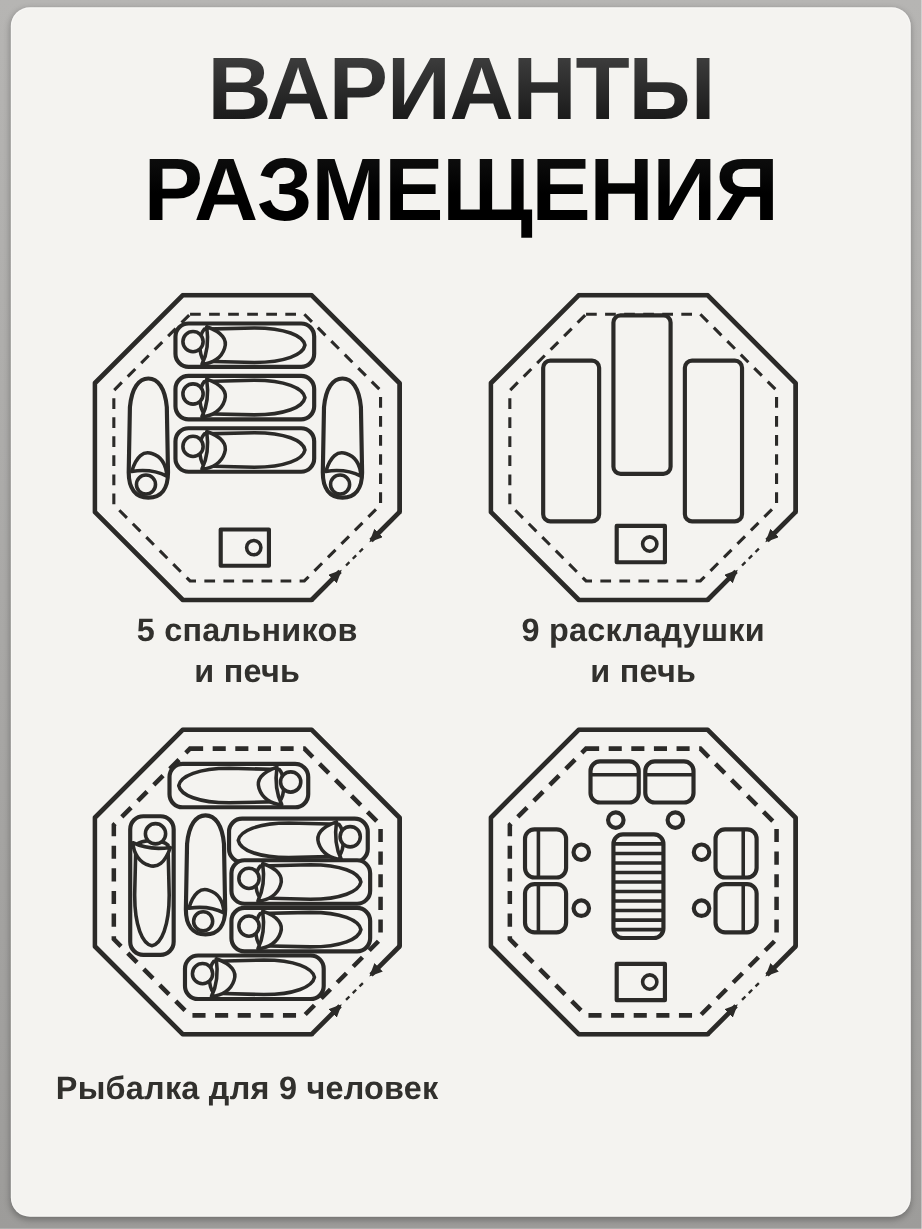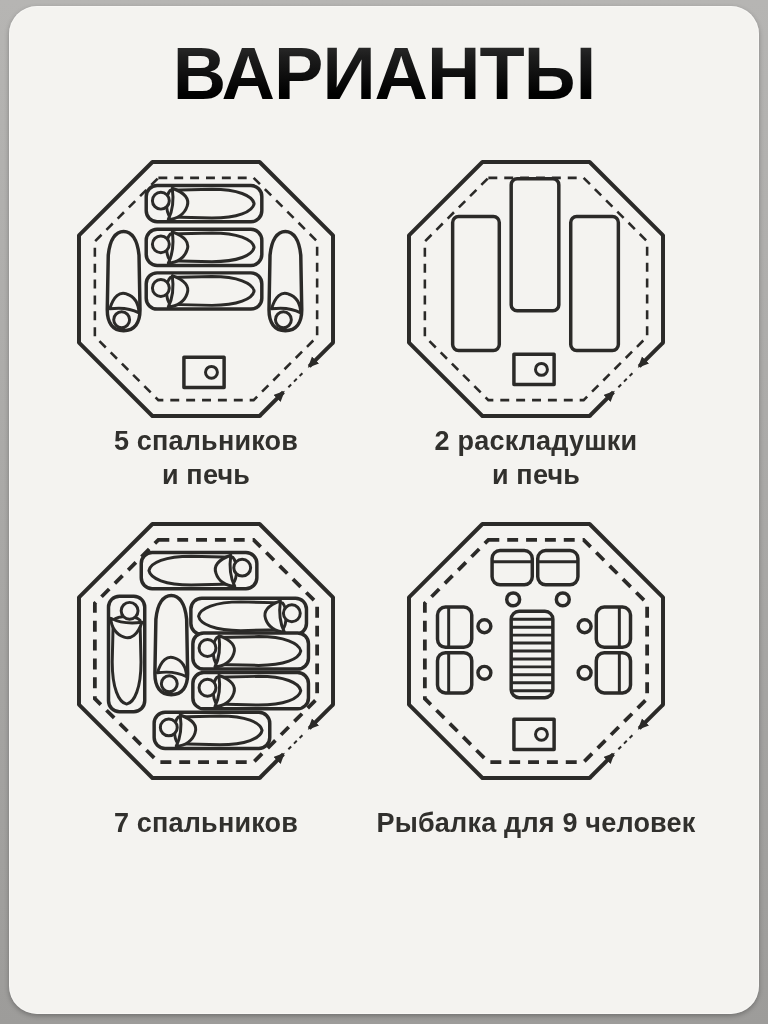--- a/index.html
+++ b/index.html
@@ -8,21 +8,21 @@
   }
   *{margin:0;padding:0;box-sizing:border-box;}
   html,body{width:768px;height:1024px;}
   body{
     font-family:"Liberation Sans","DejaVu Sans",sans-serif;
     background:linear-gradient(180deg,var(--bg-top),var(--bg-bot));
     overflow:hidden;
   }
   .card{
     position:absolute; left:9px; top:6px; width:750px; height:1008px;
-    background:var(--card); border-radius:28px;
+    background:var(--card); border-radius:16px;
     box-shadow:0 2px 5px rgba(0,0,0,.28), inset 0 0 0 1px rgba(255,255,255,.35);
   }
   .title{
     padding-top:26px; text-align:center;
     font-size:74px; line-height:84px; font-weight:800; letter-spacing:-1px;
     color:#141414;
   }
   .title span{display:block;}
   @supports ((-webkit-background-clip:text) or (background-clip:text)){
     .title{
@@ -93,20 +93,21 @@
       <rect class="shape w35" x="1.75" y="1.75" width="40.5" height="30.5"></rect>
       <circle class="shape w3" cx="29.5" cy="17" r="6"></circle>
     </g>
   </defs>
 </svg>
 
 <div class="card">
 
   <h1 class="title">
     <span>ВАРИАНТЫ</span>
+    <span>РАЗМЕЩЕНИЯ</span>
   </h1>
 
   <div class="row floor-row-1">
     <div class="cell">
       <svg class="plan thin-dash" width="258" height="258" viewBox="0 0 260 260">
         <use href="#sym-frame"></use>
         <use href="#sym-bag" transform="translate(68,24)"></use>
         <use href="#sym-bag" transform="translate(68,68)"></use>
         <use href="#sym-bag" transform="translate(68,112)"></use>
         <use href="#sym-bag-plain" transform="translate(27,180) rotate(-90)"></use>
@@ -127,21 +128,21 @@
 
   <div class="row cap-row-1">
     <div class="cell">
       <div class="caption">
         <span style="display:block">5 спальников</span>
         <span style="display:block">и печь</span>
       </div>
     </div>
     <div class="cell">
       <div class="caption">
-        <span style="display:block">2 раскладушки</span>
+        <span style="display:block">9 раскладушки</span>
         <span style="display:block">и печь</span>
       </div>
     </div>
   </div>
 
   <div class="row floor-row-2">
     <div class="cell">
       <svg class="plan bold-dash" width="258" height="258" viewBox="0 0 260 260">
         <use href="#sym-frame"></use>
         <use href="#sym-bag" transform="translate(183,29) scale(-1,1)"></use>
@@ -184,23 +185,18 @@
           </g>
         </g>
         <use href="#sym-stove" transform="translate(106,197)"></use>
       </svg>
     </div>
   </div>
 
   <div class="row cap-row-2">
     <div class="cell">
       <div class="caption">
-        <span style="display:block">7 спальников</span>
-      </div>
-    </div>
-    <div class="cell">
-      <div class="caption">
         <span style="display:block">Рыбалка для 9 человек</span>
       </div>
     </div>
   </div>
 
 </div>
 
 </body></html>

